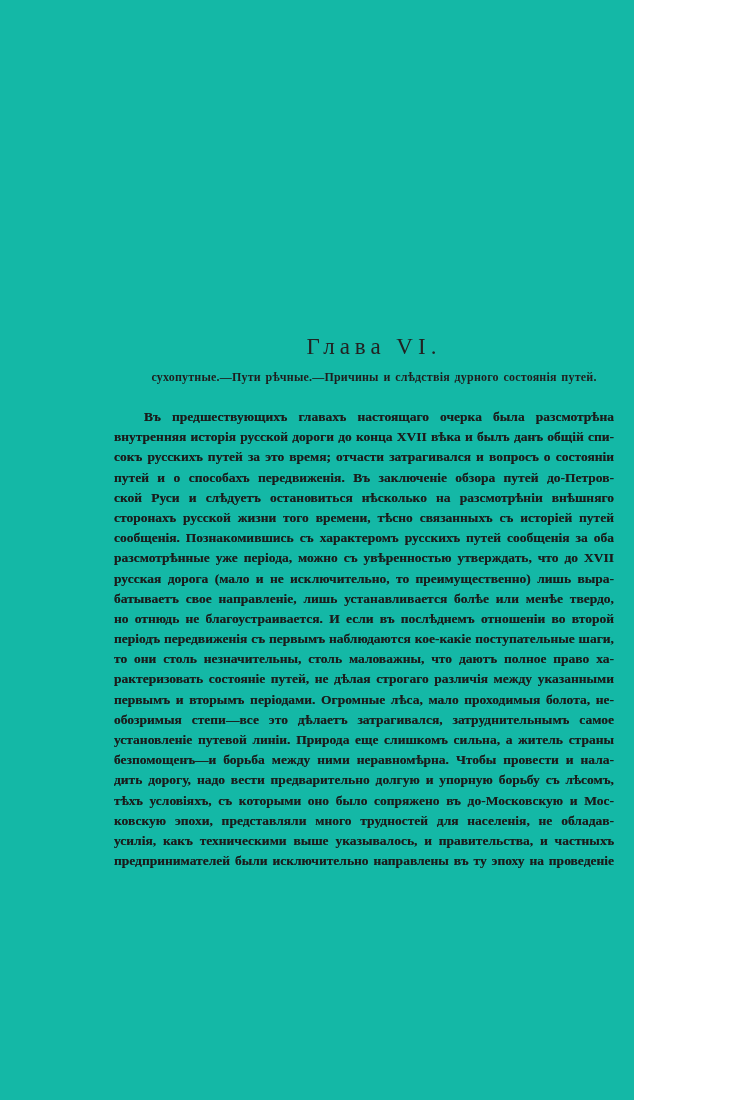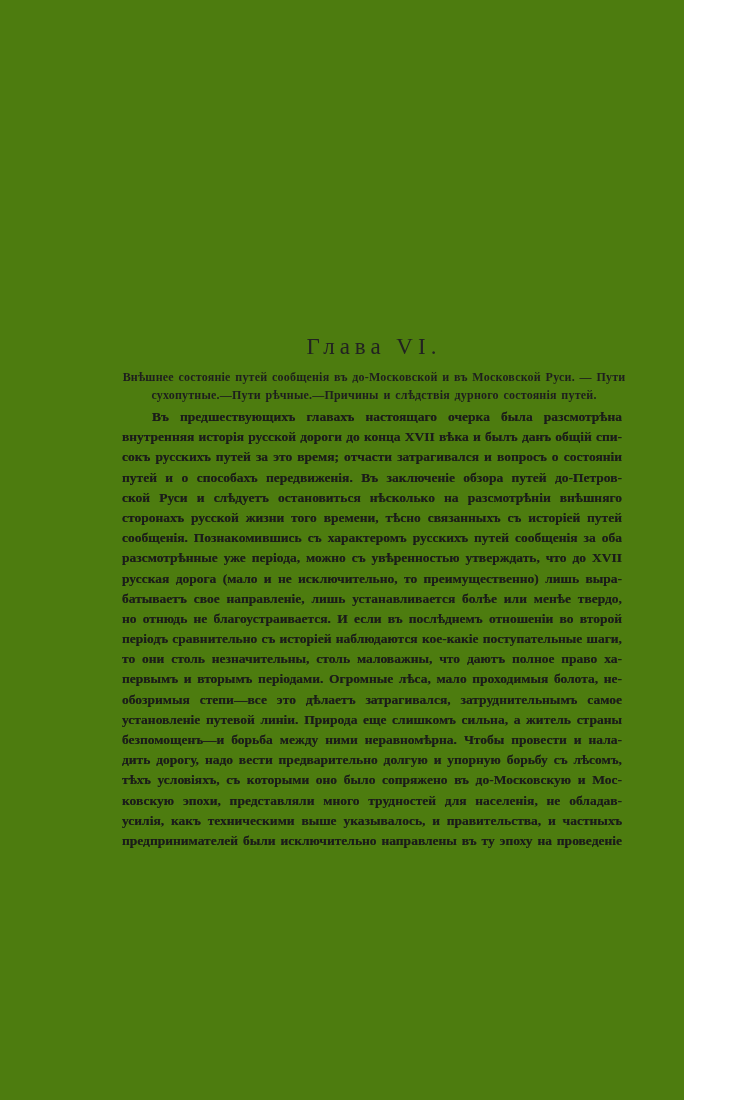--- a/index.html
+++ b/index.html
@@ -2,23 +2,23 @@
 <html><head>
 <meta charset="utf-8">
 <style>
   html, body {
     margin: 0;
     padding: 0;
     background: #ffffff;
   }
   .page {
     position: relative;
-    width: 684px;
+    width: 634px;
     height: 1100px;
-    background: #4d7c0f;
+    background: #14b8a6;
     overflow: hidden;
     font-family: "Liberation Serif", "DejaVu Serif", serif;
     color: #1c1c1c;
   }
   .chapter-title {
     position: absolute;
     top: 334px;
     left: 124px;
     width: 500px;
     margin: 0;
@@ -37,21 +37,21 @@
     font-size: 12px;
     font-weight: bold;
     line-height: 17.5px;
     letter-spacing: 0.2px;
     word-spacing: 1.5px;
     color: #1e1e1e;
   }
   .body-text {
     position: absolute;
     top: 407px;
-    left: 122px;
+    left: 114px;
     width: 500px;
     font-size: 13.5px;
     font-weight: 600;
     color: #1b1b1b;
     text-shadow: 0 0 0.4px rgba(20,20,20,0.55);
   }
   .body-text .line {
     height: 20.2px;
     line-height: 20.2px;
     overflow: hidden;
@@ -63,38 +63,38 @@
     text-indent: 30px;
   }
 </style>
 </head>
 <body>
 
 <div class="page">
   <h1 class="chapter-title">Глава VI.</h1>
 
   <div class="subtitle">
-    <div>Внѣшнее состояніе путей сообщенія въ до-Московской и въ Московской Руси. — Пути</div>
     <div>сухопутные.—Пути рѣчные.—Причины и слѣдствія дурного состоянія путей.</div>
   </div>
 
   <div class="body-text">
       <div class="line first">Въ предшествующихъ главахъ настоящаго очерка была разсмотрѣна</div>
       <div class="line">внутренняя исторія русской дороги до конца XVII вѣка и былъ данъ общій спи-</div>
       <div class="line">сокъ русскихъ путей за это время; отчасти затрагивался и вопросъ о состояніи</div>
       <div class="line">путей и о способахъ передвиженія. Въ заключеніе обзора путей до-Петров-</div>
       <div class="line">ской Руси и слѣдуетъ остановиться нѣсколько на разсмотрѣніи внѣшняго</div>
       <div class="line">сторонахъ русской жизни того времени, тѣсно связанныхъ съ исторіей путей</div>
       <div class="line">сообщенія. Познакомившись съ характеромъ русскихъ путей сообщенія за оба</div>
       <div class="line">разсмотрѣнные уже періода, можно съ увѣренностью утверждать, что до XVII вѣка</div>
       <div class="line">русская дорога (мало и не исключительно, то преимущественно) лишь выра-</div>
       <div class="line">батываетъ свое направленіе, лишь устанавливается болѣе или менѣе твердо,</div>
       <div class="line">но отнюдь не благоустраивается. И если въ послѣднемъ отношеніи во второй</div>
-      <div class="line">періодъ сравнительно съ исторіей наблюдаются кое-какіе поступательные шаги,</div>
+      <div class="line">періодъ передвиженія съ первымъ наблюдаются кое-какіе поступательные шаги,</div>
       <div class="line">то они столь незначительны, столь маловажны, что даютъ полное право ха-</div>
+      <div class="line">рактеризовать состояніе путей, не дѣлая строгаго различія между указанными</div>
       <div class="line">первымъ и вторымъ періодами. Огромные лѣса, мало проходимыя болота, не-</div>
       <div class="line">обозримыя степи—все это дѣлаетъ затрагивался, затруднительнымъ самое</div>
       <div class="line">установленіе путевой линіи. Природа еще слишкомъ сильна, а житель страны</div>
       <div class="line">безпомощенъ—и борьба между ними неравномѣрна. Чтобы провести и нала-</div>
       <div class="line">дить дорогу, надо вести предварительно долгую и упорную борьбу съ лѣсомъ,</div>
       <div class="line">тѣхъ условіяхъ, съ которыми оно было сопряжено въ до-Московскую и Мос-</div>
       <div class="line">ковскую эпохи, представляли много трудностей для населенія, не обладав-</div>
       <div class="line">усилія, какъ техническими выше указывалось, и правительства, и частныхъ</div>
       <div class="line">предпринимателей были исключительно направлены въ ту эпоху на проведеніе</div>
     </div>

